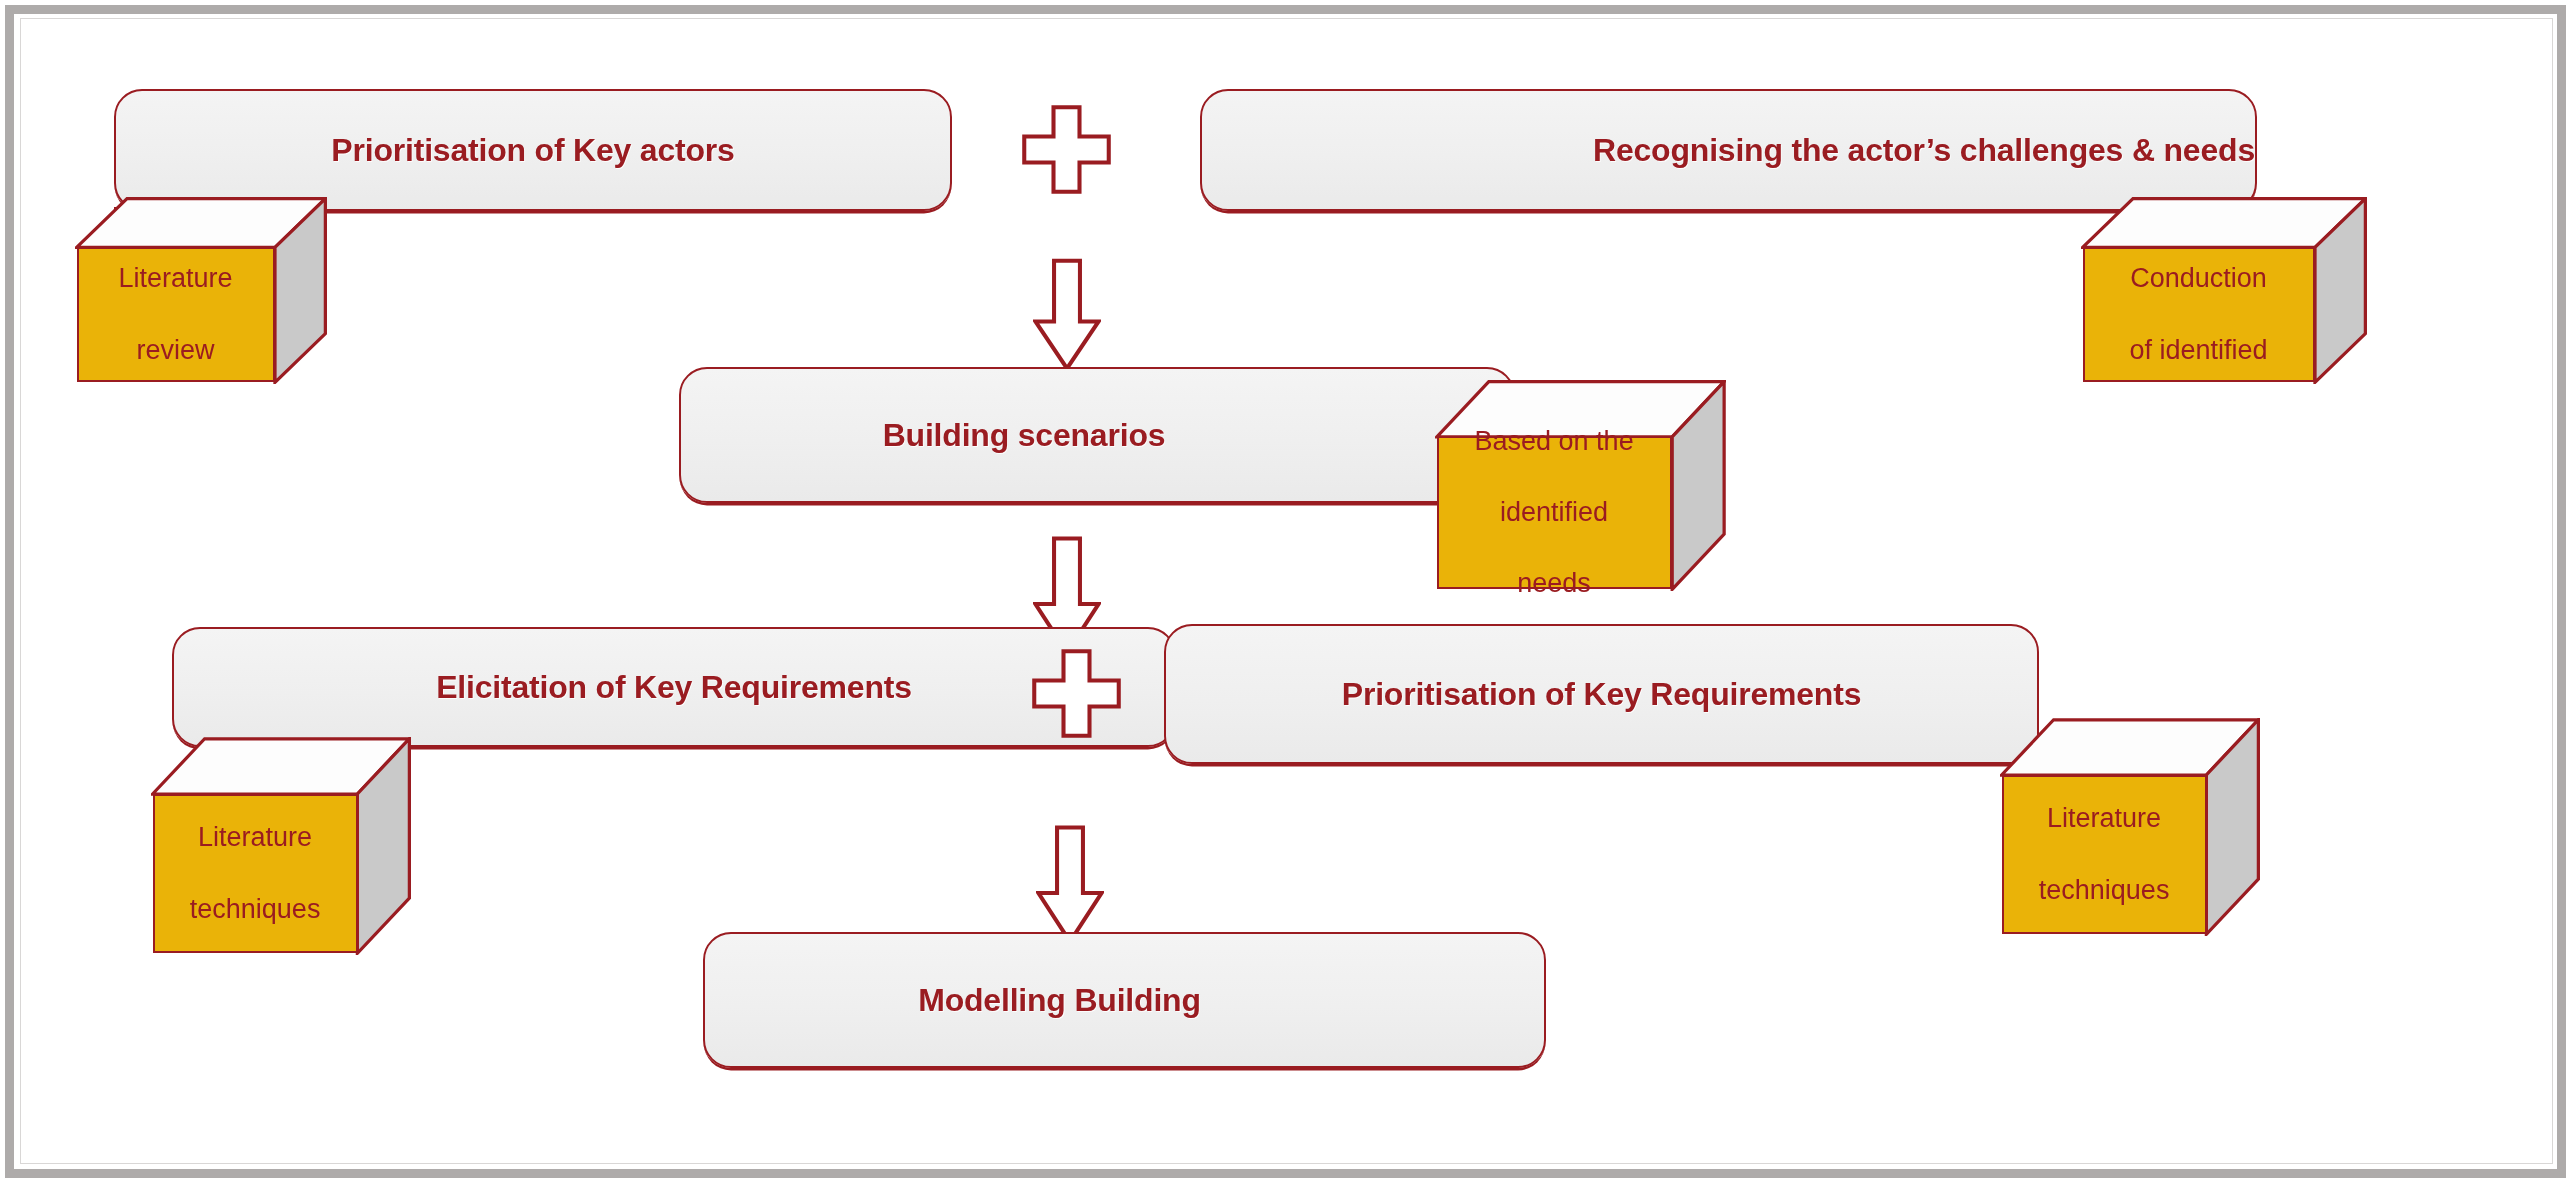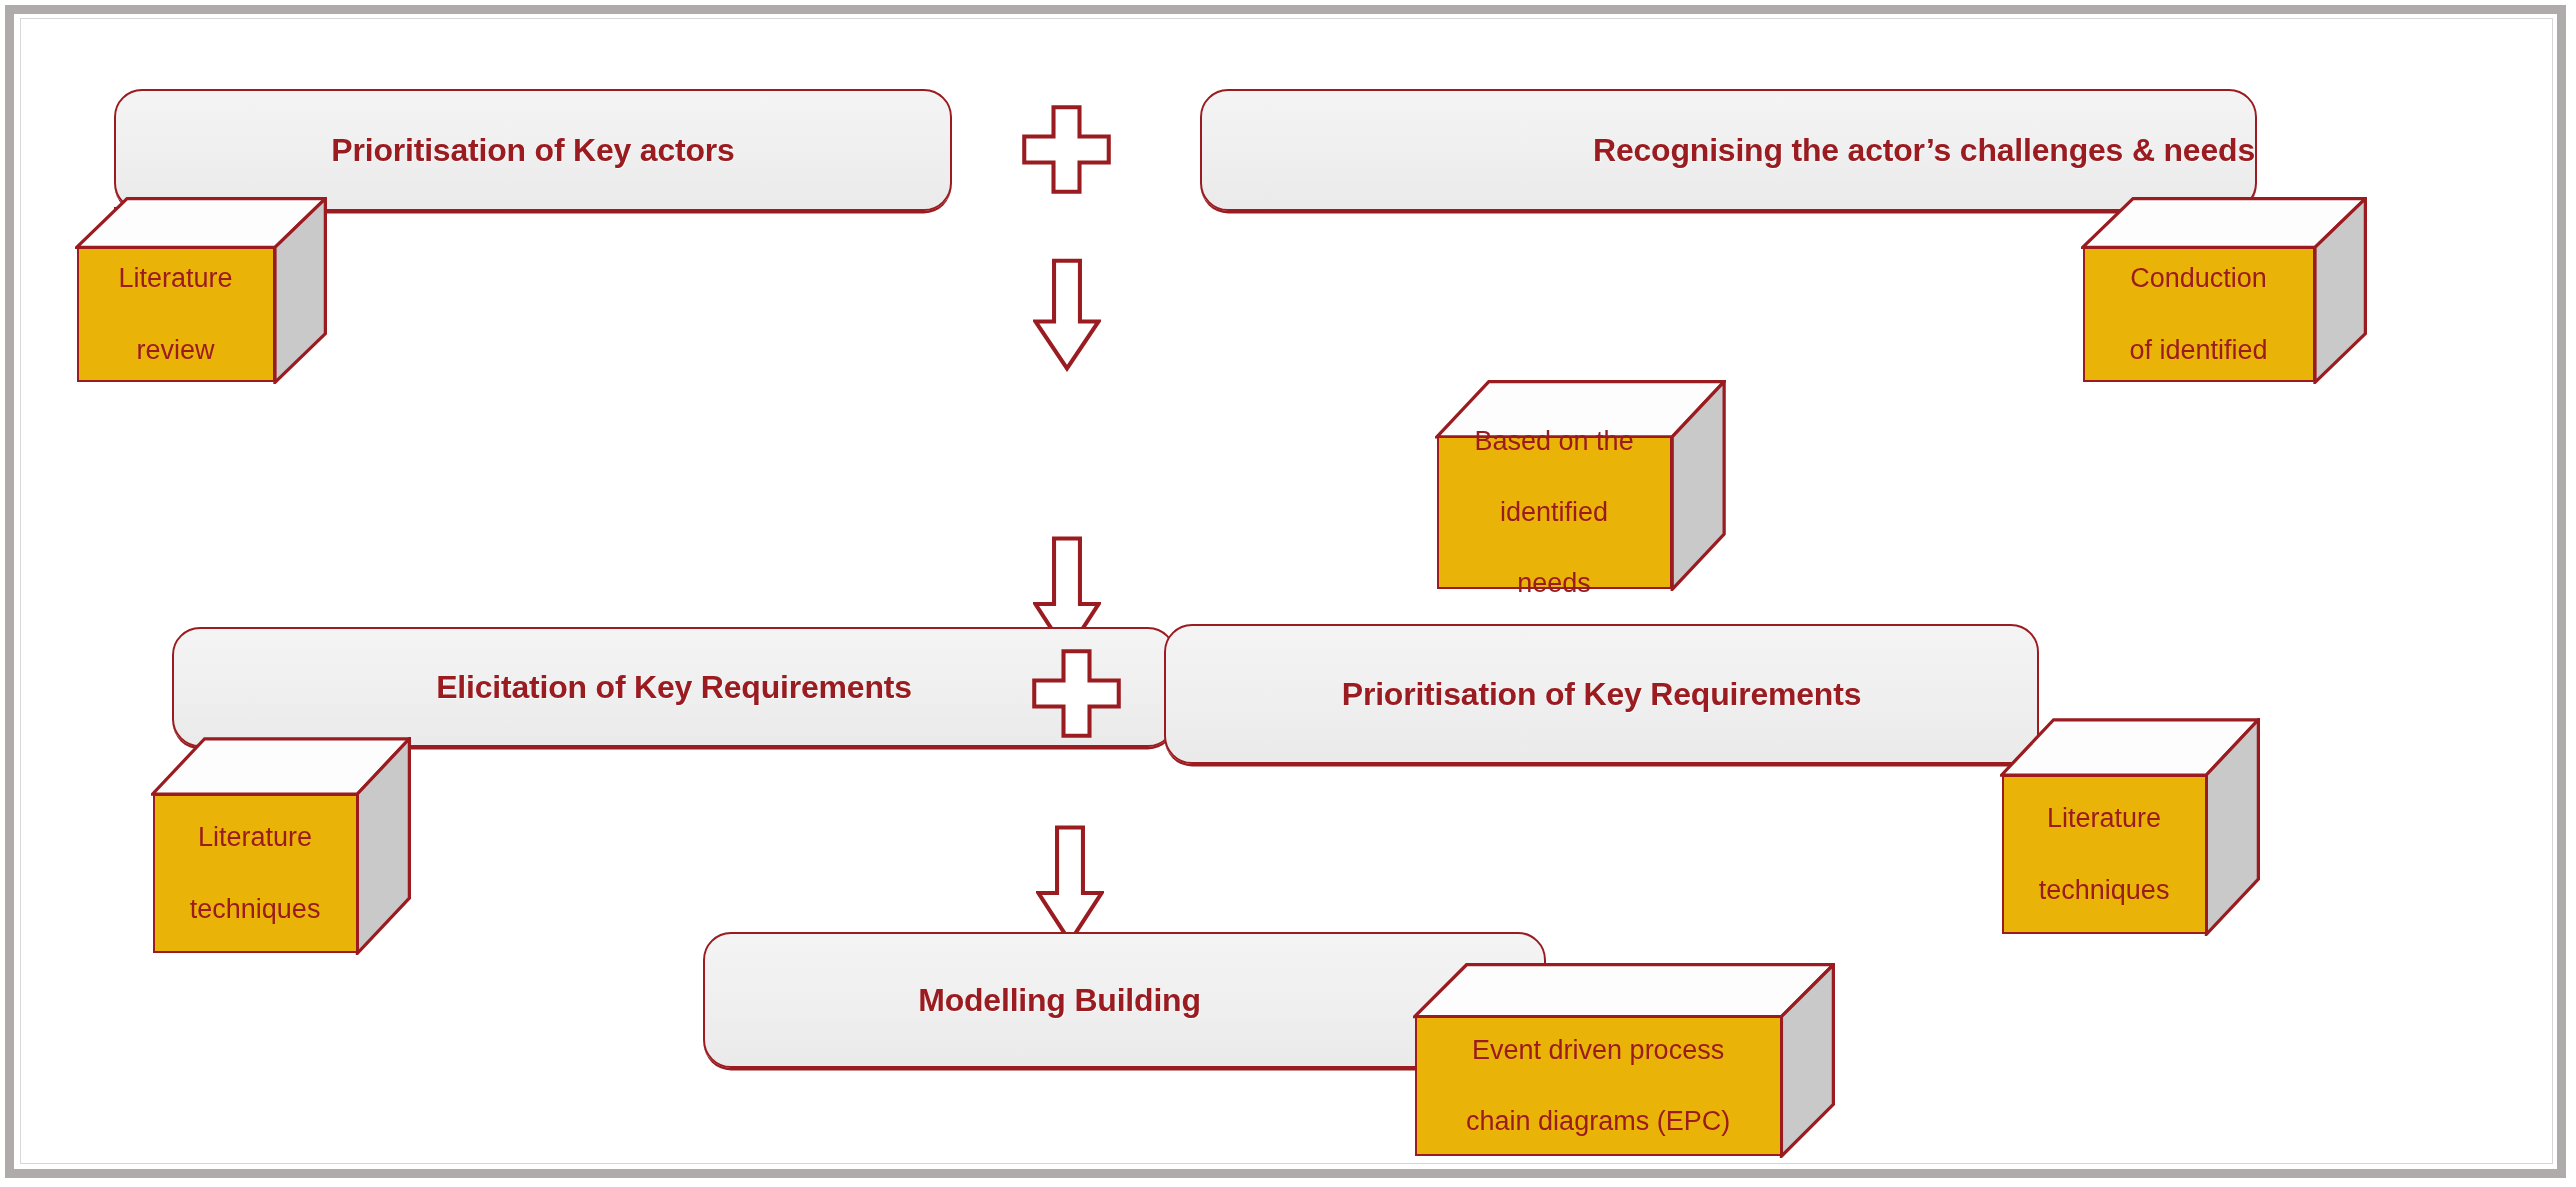--- a/index.html
+++ b/index.html
@@ -151,20 +151,23 @@
       </span>
     </div>
   </div>
 
   <div class="arrow" style="left:1033px; top:258px; width:68px; height:114px;">
     <svg width="68" height="114" viewBox="0 0 84 140">
       <path d="M26 3 H58 V78 H81 L42 136 L3 78 H26 Z" fill="#ffffff" stroke="#9a1c21" stroke-width="5" stroke-linejoin="miter"></path>
     </svg>
   </div>
 
+  <div class="proc" style="left:679px; top:367px; width:836px; height:136px;">
+    <span class="lbl" style="font-size:32px; transform:translateX(-73px);">Building scenarios</span>
+  </div>
 
   <div class="cube" style="left:1435px; top:380px; width:291px; height:211px;">
     <svg width="291" height="211" viewBox="0 0 358 260" style="position:absolute;left:0;top:0;">
       <polygon points="2,70 66,2 356,2 292,70" fill="#fdfdfd" stroke="#9a1c21" stroke-width="4"></polygon>
       <polygon points="292,70 356,2 356,190 292,258" fill="#c9c9c9" stroke="#9a1c21" stroke-width="4"></polygon>
     </svg>
     <div class="face-front" style="left:1.6px; bottom:1.6px; width:235px; height:153px;">
       <span style="font-size:27px;">
         <span>Based on the</span><br>
         <span>identified</span><br>
@@ -226,27 +229,15 @@
   <div class="arrow" style="left:1036px; top:825px; width:68px; height:120px;">
     <svg width="68" height="120" viewBox="0 0 84 148">
       <path d="M26 3 H58 V84 H81 L42 144 L3 84 H26 Z" fill="#ffffff" stroke="#9a1c21" stroke-width="5" stroke-linejoin="miter"></path>
     </svg>
   </div>
 
   <div class="proc" style="left:703px; top:932px; width:843px; height:136px;">
     <span class="lbl" style="font-size:32px; transform:translateX(-65px);">Modelling Building</span>
   </div>
 
-  <div class="cube" style="left:1413px; top:963px; width:422px; height:195px;">
-    <svg width="422" height="195" viewBox="0 0 520 240" style="position:absolute;left:0;top:0;">
-      <polygon points="2,66 66,2 518,2 454,66" fill="#fdfdfd" stroke="#9a1c21" stroke-width="4"></polygon>
-      <polygon points="454,66 518,2 518,174 454,238" fill="#c9c9c9" stroke="#9a1c21" stroke-width="4"></polygon>
-    </svg>
-    <div class="face-front" style="left:1.6px; bottom:1.6px; width:367px; height:140px;">
-      <span style="font-size:27px;">
-        <span>Event driven process</span><br>
-        <span>chain diagrams (EPC)</span>
-      </span>
-    </div>
-  </div>
 
 </div>
 
 
 </body></html>

